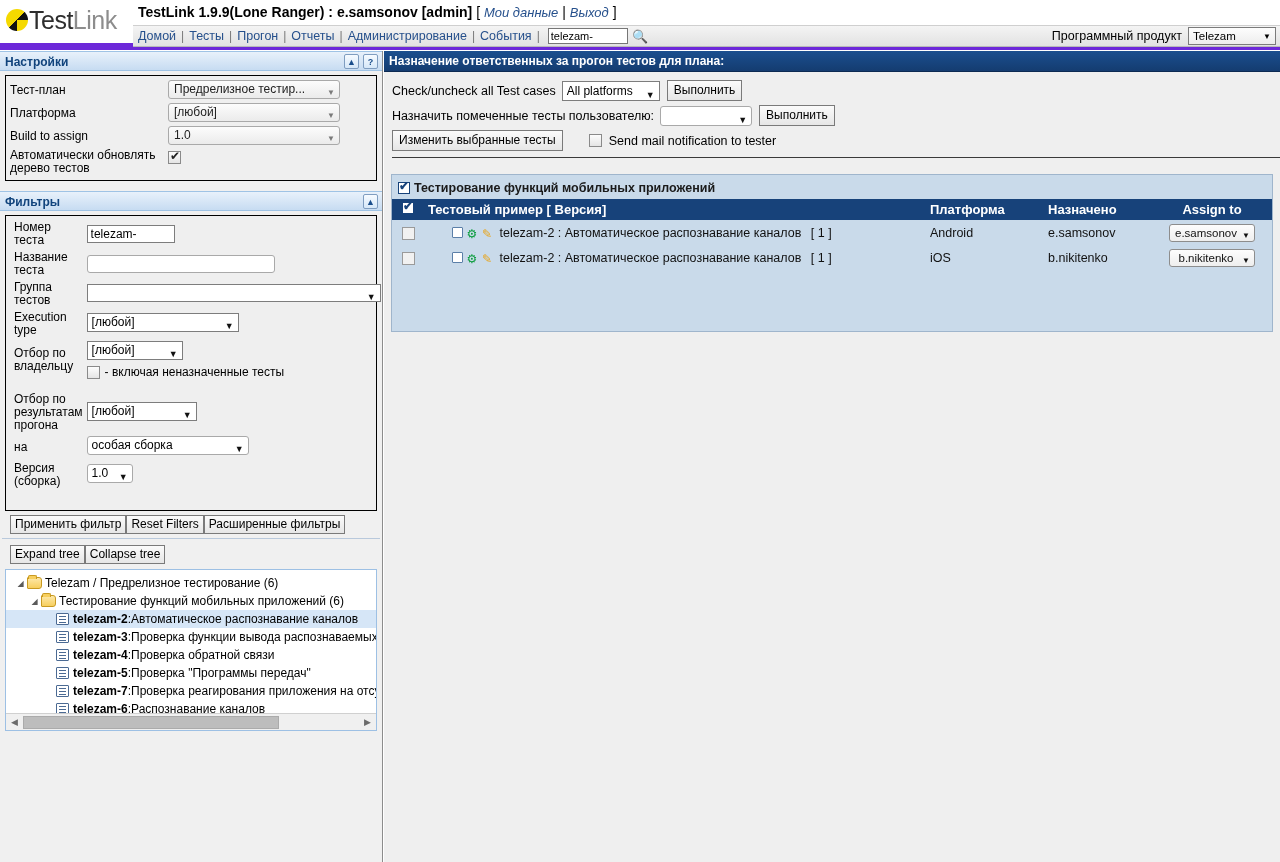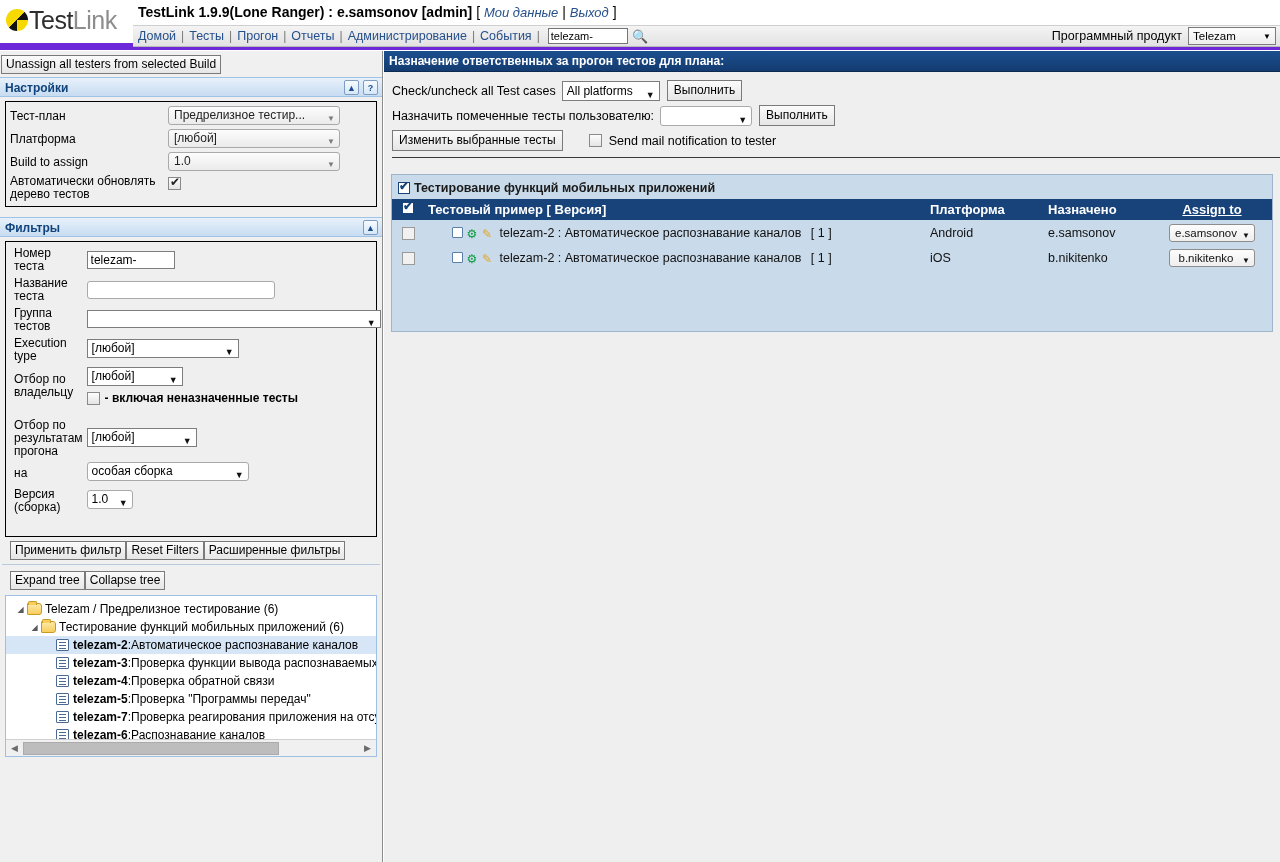--- a/index.html
+++ b/index.html
@@ -288,23 +288,20 @@
         <span>Telezam</span>
         <span class="arw">▼</span>
       </div>
     </div>
   </div>
 </div>
 
 <div id="left">
 
 
-  <div id="btn-unassign-wrap">
-    <button class="btn">Unassign all testers from selected Build</button>
-  </div>
 
   <div class="section-head">
     <span>Настройки</span>
     <span class="sq-btn" style="right:23px;">▲</span>
     <span class="sq-btn" style="right:4px;">?</span>
   </div>
 
   <div class="box" style="padding:2px 0 3px 0;">
     <div class="frow">
       <span class="flabel" style="width:158px;">Тест-план</span>
@@ -371,21 +368,21 @@
         </div>
       </div>
 
       <div class="frw">
         <div class="fcl lab">Отбор по владельцу</div>
         <div class="fcl">
           <span class="sel2" style="width:96px;">
             <span>[любой]</span>
             <span class="arw">▼</span>
           </span>
-          <div style="margin-top:2px;display:flex;align-items:center;font-weight:bold;">
+          <div style="margin-top:2px;display:flex;align-items:center;">
             <span class="cbx"></span>
             <span style="font-size:12px;margin-left:5px;">- включая неназначенные тесты</span>
           </div>
         </div>
       </div>
 
       <div class="frw">
         <div class="fcl lab" style="padding-top:12px;">Отбор по результатам прогона</div>
         <div class="fcl" style="padding-top:12px;">
           <span class="sel2" style="width:110px;">
@@ -540,21 +537,21 @@
 
     <table id="tc-table">
       <thead>
         <tr>
           <th style="width:32px;text-align:center;">
             <span class="cbx-blue" style="background:#fff;margin:0;"></span>
           </th>
           <th>Тестовый пример [ Версия]</th>
           <th style="width:118px;">Платформа</th>
           <th style="width:108px;">Назначено</th>
-          <th style="width:120px;text-decoration:underline;" class="center">Assign to</th>
+          <th style="width:120px;" class="center">Assign to</th>
         </tr>
       </thead>
       <tbody>
         <tr>
           <td style="text-align:center;">
             <span class="row-cb"></span>
           </td>
           <td>
             <span style="margin-left:24px;" class="icon-doc"></span>
             <span class="icon-gear">⚙</span>

